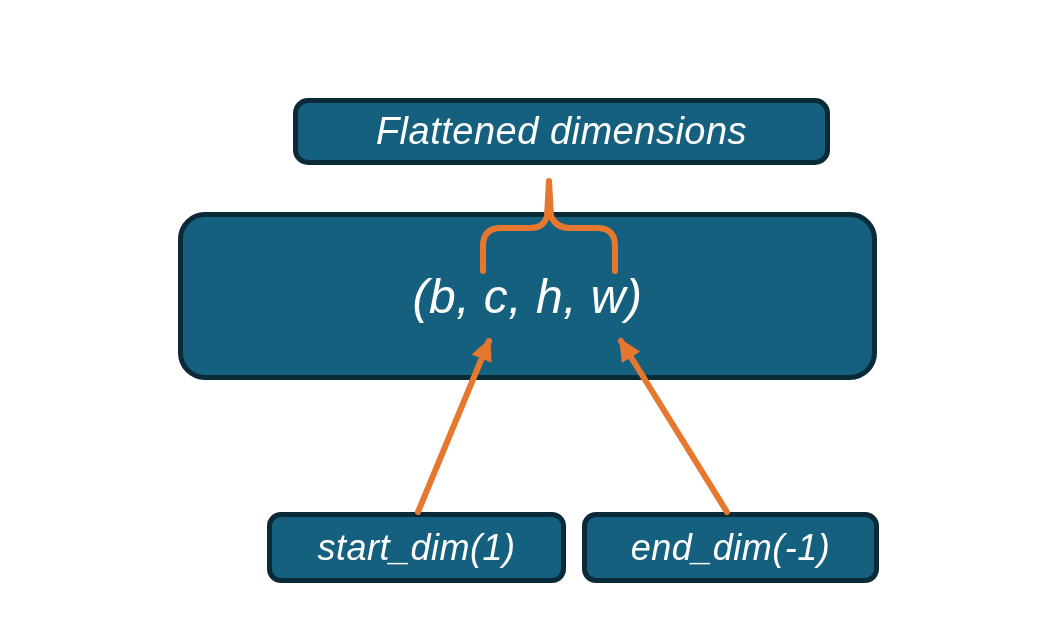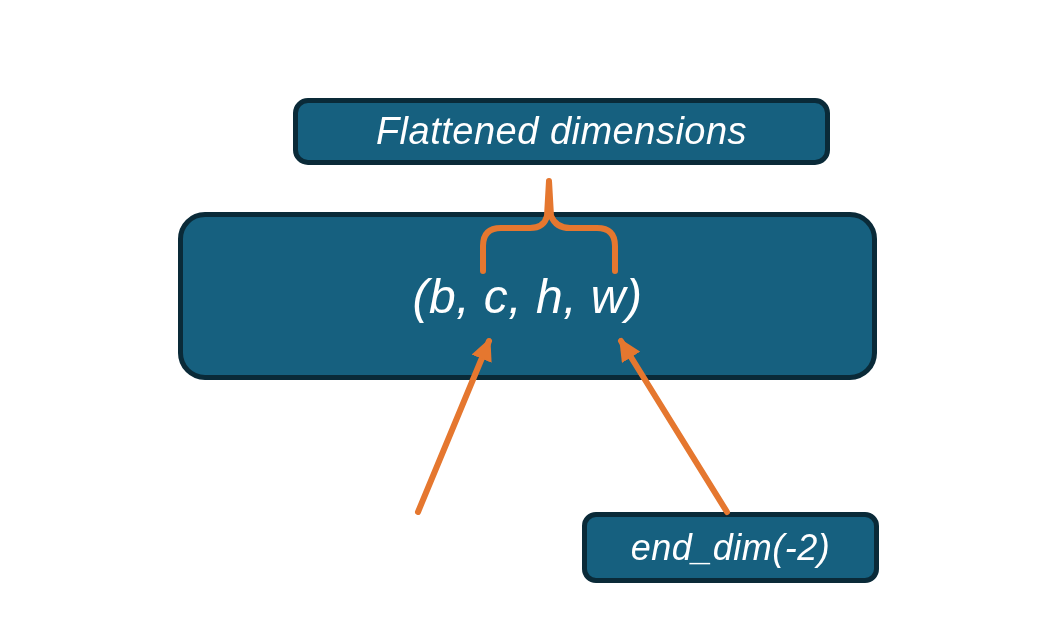--- a/index.html
+++ b/index.html
@@ -81,23 +81,26 @@
 <div class="canvas">
 
   <div class="node top-node">
     <span class="node-label">Flattened dimensions</span>
   </div>
 
   <div class="node main-node">
     <span class="node-label">(b, c, h, w)</span>
   </div>
 
+  <div class="node start-node">
+    <span class="node-label">start_dim(1)</span>
+  </div>
 
   <div class="node end-node">
-    <span class="node-label">end_dim(-2)</span>
+    <span class="node-label">end_dim(-1)</span>
   </div>
 
   <svg class="overlay" viewBox="0 0 1038 632">
     <defs>
       <marker id="arrowhead" markerWidth="3.8" markerHeight="3.6" refX="3.2" refY="1.8" orient="auto" markerUnits="strokeWidth">
         <path d="M0,0 L3.8,1.8 L0,3.6 Z" class="orange-fill"></path>
       </marker>
     </defs>
 
     <path class="orange-stroke" d="M 483 271

